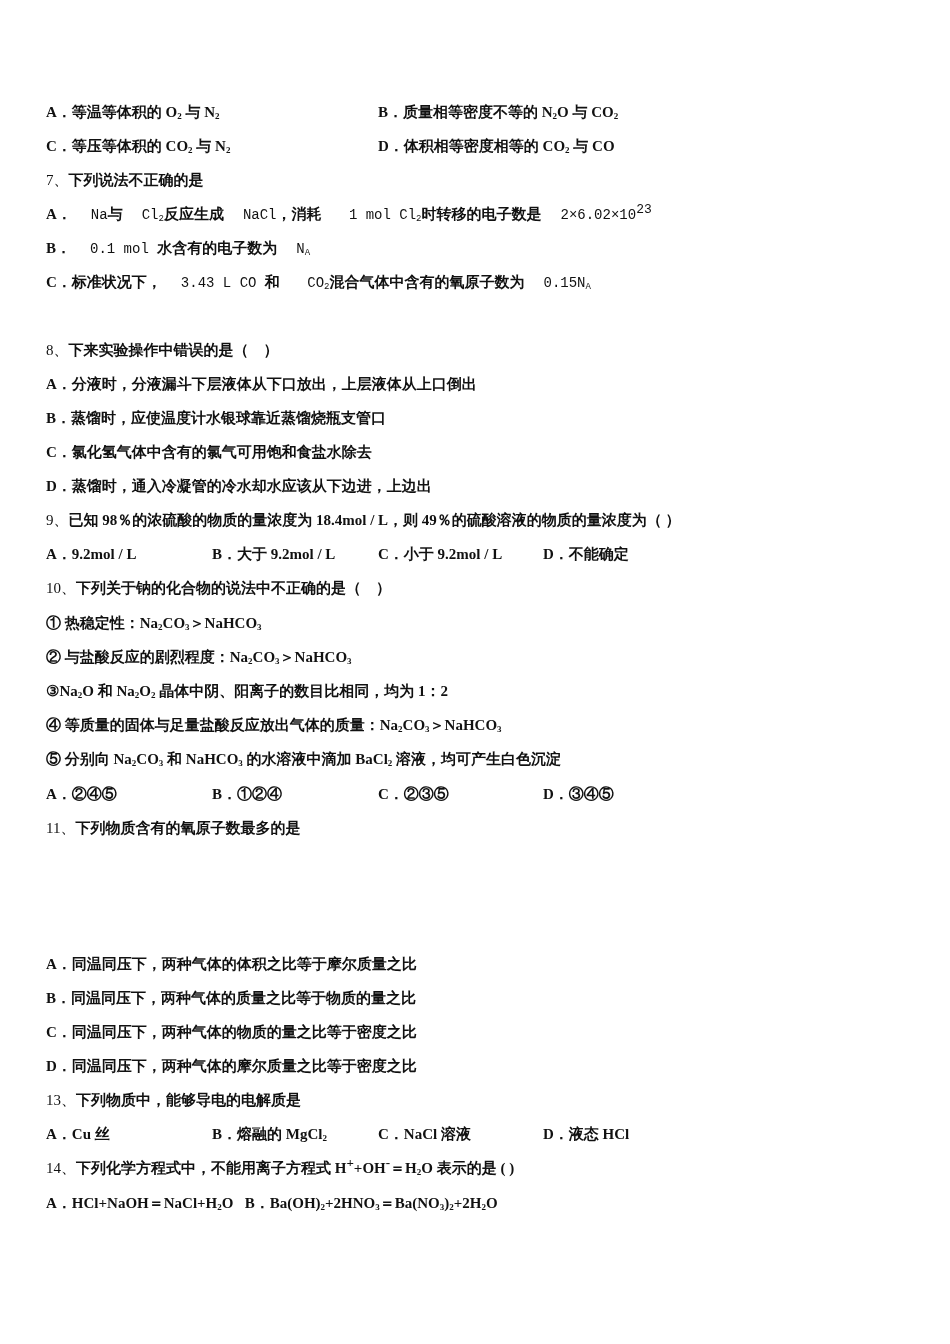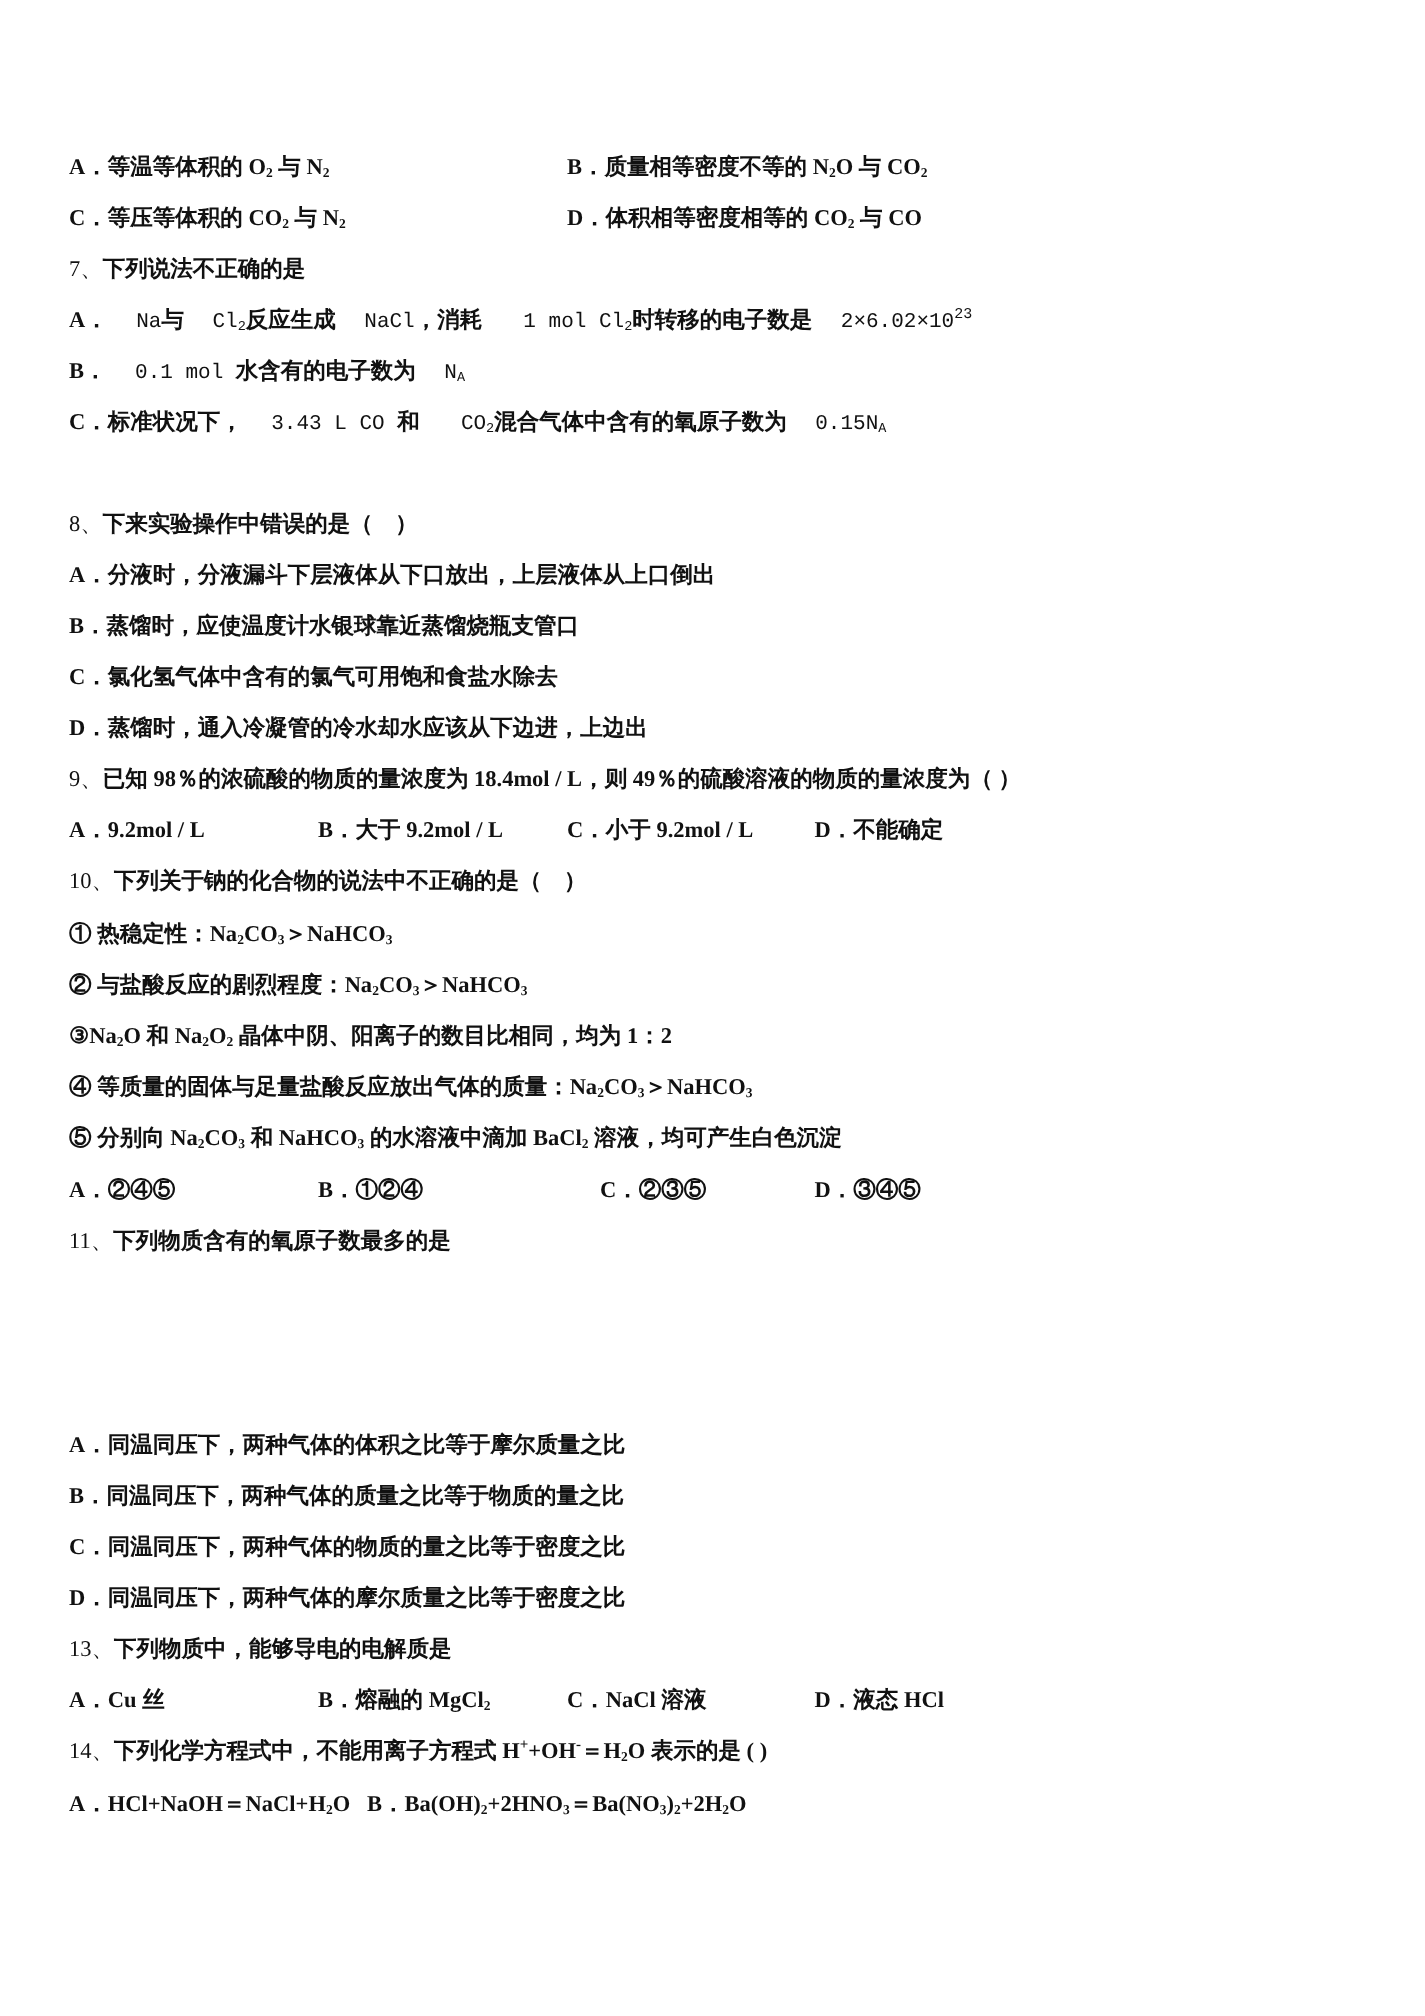--- a/index.html
+++ b/index.html
@@ -4,21 +4,21 @@
 <style>
   html, body { margin: 0; padding: 0; background: #ffffff; }
   body { width: 950px; height: 1344px; position: relative; overflow: hidden;
          font-family: "Liberation Serif", "DejaVu Serif", serif; color: #111; }
   .page { position: absolute; left: 0; top: 0; width: 950px; height: 1032px; text-decoration: underline; }
   .line { position: absolute; left: 46px; font-size: 15px; line-height: 20px; white-space: nowrap; font-weight: bold; }
   .qnum { font-weight: normal; }
   .lbl { font-weight: bold; }
   .mono { font-family: "Liberation Mono", "DejaVu Sans Mono", monospace; font-weight: normal; font-size: 14px; margin-left: 19px; }
   sub { font-size: 9px; vertical-align: -2px; line-height: 0; }
-  sup { font-size: 10px; vertical-align: 6px; line-height: 0; }
+  sup { font-size: 13px; vertical-align: 6px; line-height: 0; }
 </style>
 </head>
 <body>
 
 <div class="page">
 
   <div class="line" style="top:102px">
     <span class="lbl">A．</span><span>等温等体积的 O<sub>2</sub> 与 N<sub>2</sub></span>
   </div>
   <div class="line" style="top:102px;left:378px">
@@ -93,21 +93,21 @@
   </div>
   <div class="line" style="top:749px">
     ⑤ 分别向 Na<sub>2</sub>CO<sub>3</sub> 和 NaHCO<sub>3</sub> 的水溶液中滴加 BaCl<sub>2</sub> 溶液，均可产生白色沉淀
   </div>
   <div class="line" style="top:784px">
     <span class="lbl">A．</span><span>②④⑤</span>
   </div>
   <div class="line" style="top:784px;left:212px">
     <span class="lbl">B．</span><span>①②④</span>
   </div>
-  <div class="line" style="top:784px;left:400px">
+  <div class="line" style="top:784px;left:378px">
     <span class="lbl">C．</span><span>②③⑤</span>
   </div>
   <div class="line" style="top:784px;left:543px">
     <span class="lbl">D．</span><span>③④⑤</span>
   </div>
 
   <div class="line" style="top:818px">
     <span class="qnum">11、</span><span>下列物质含有的氧原子数最多的是</span>
   </div>
 

